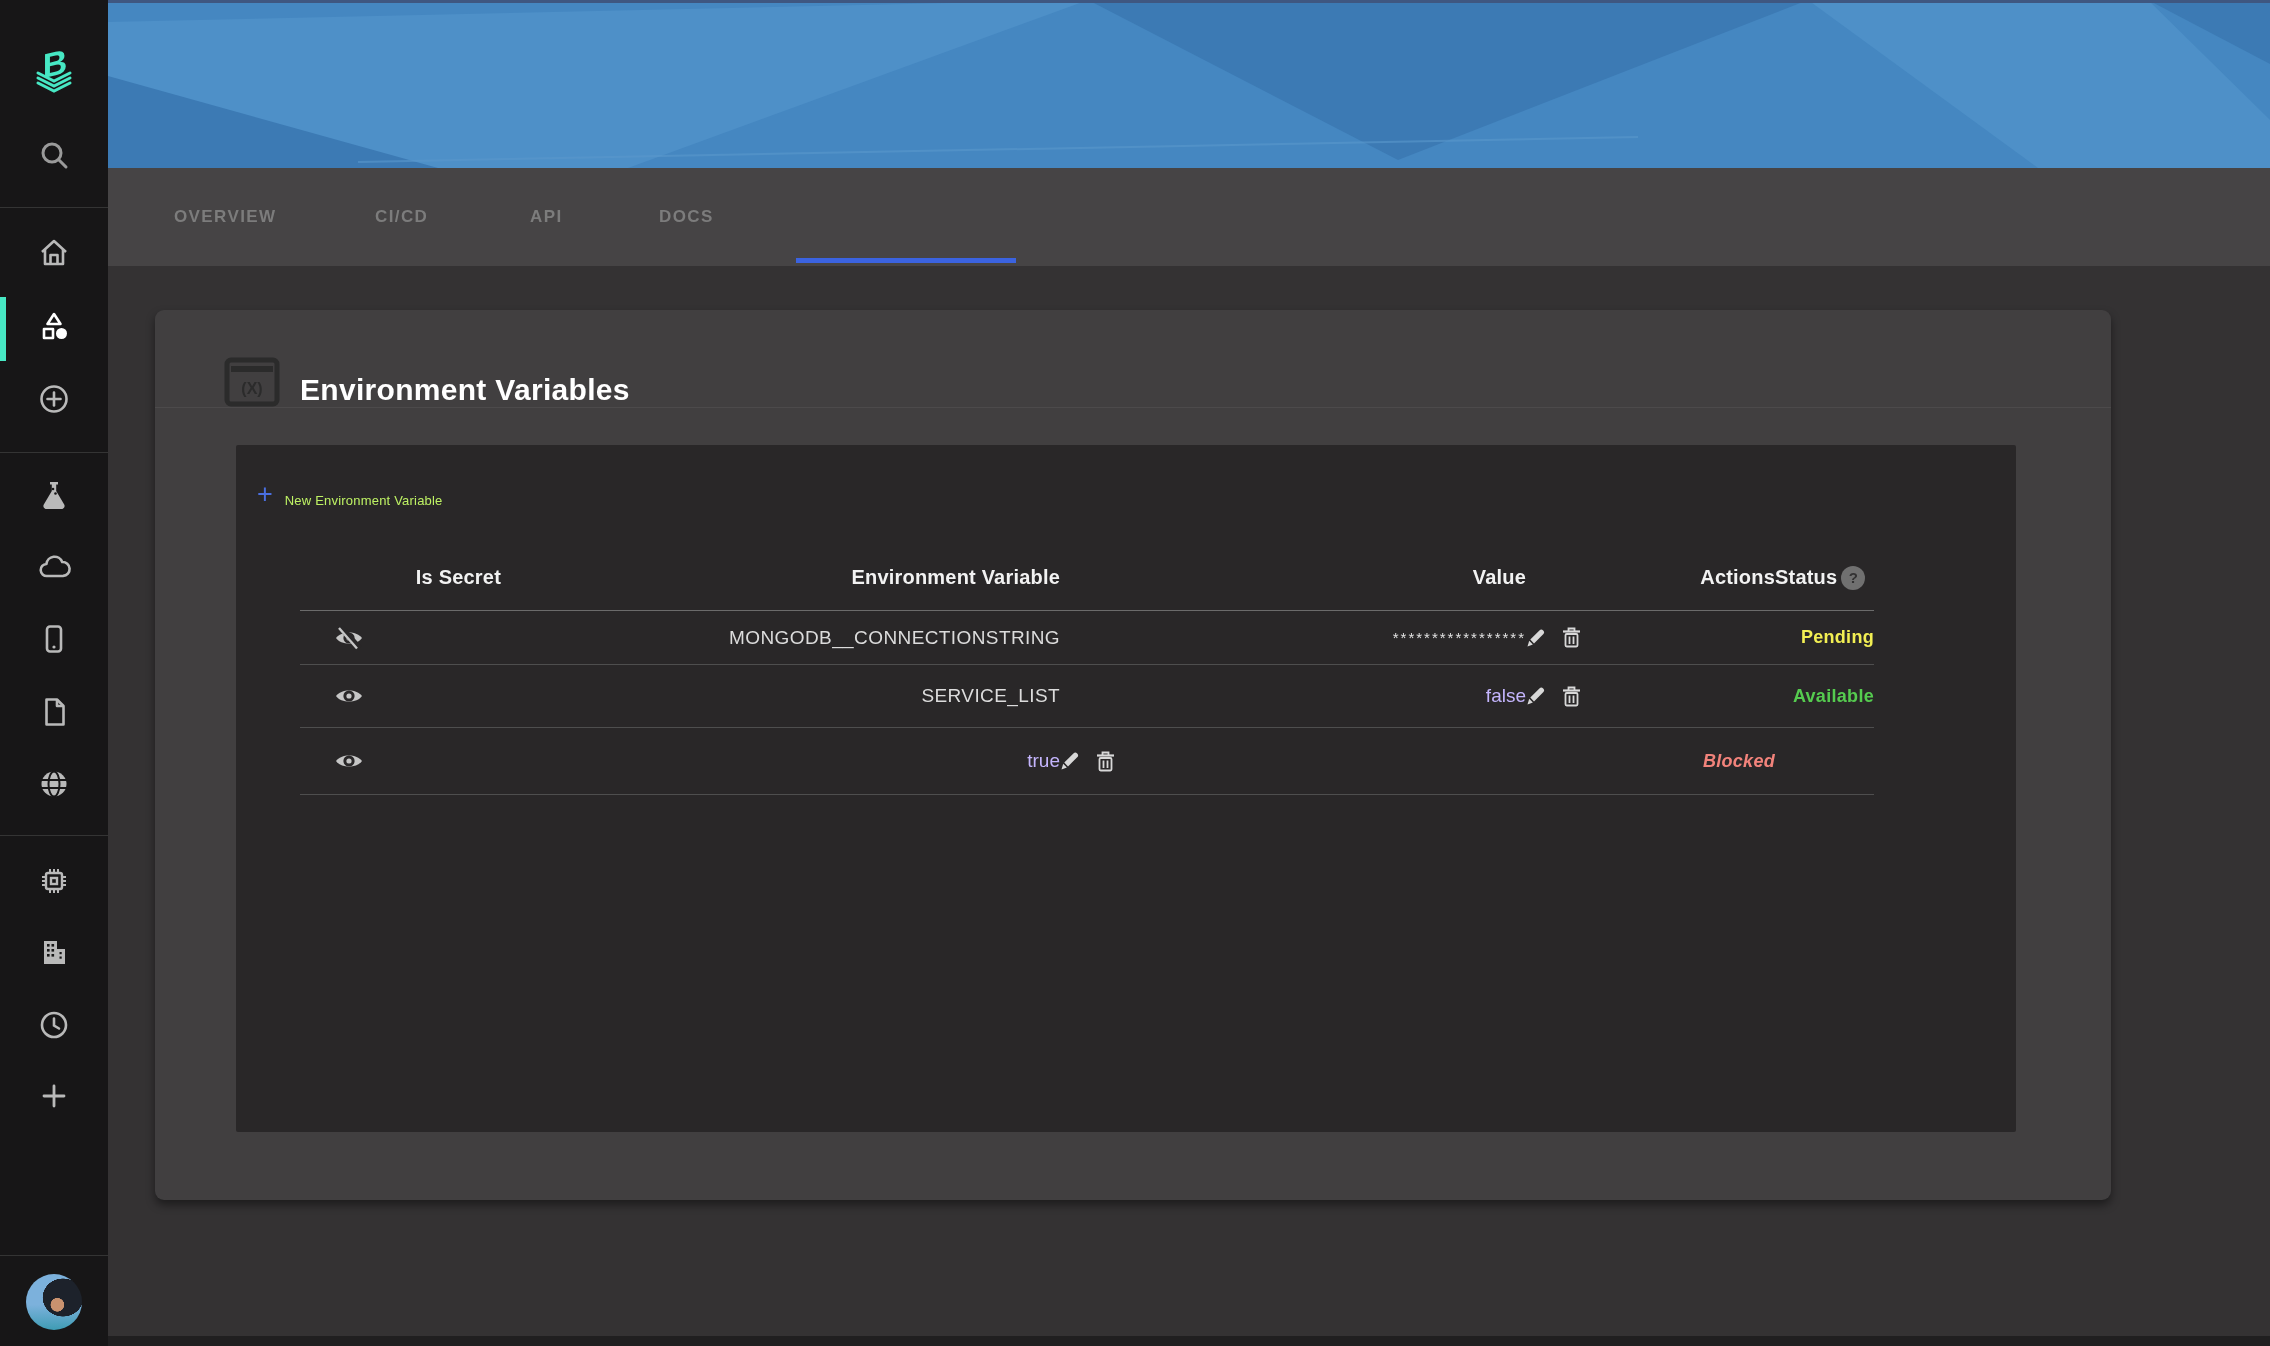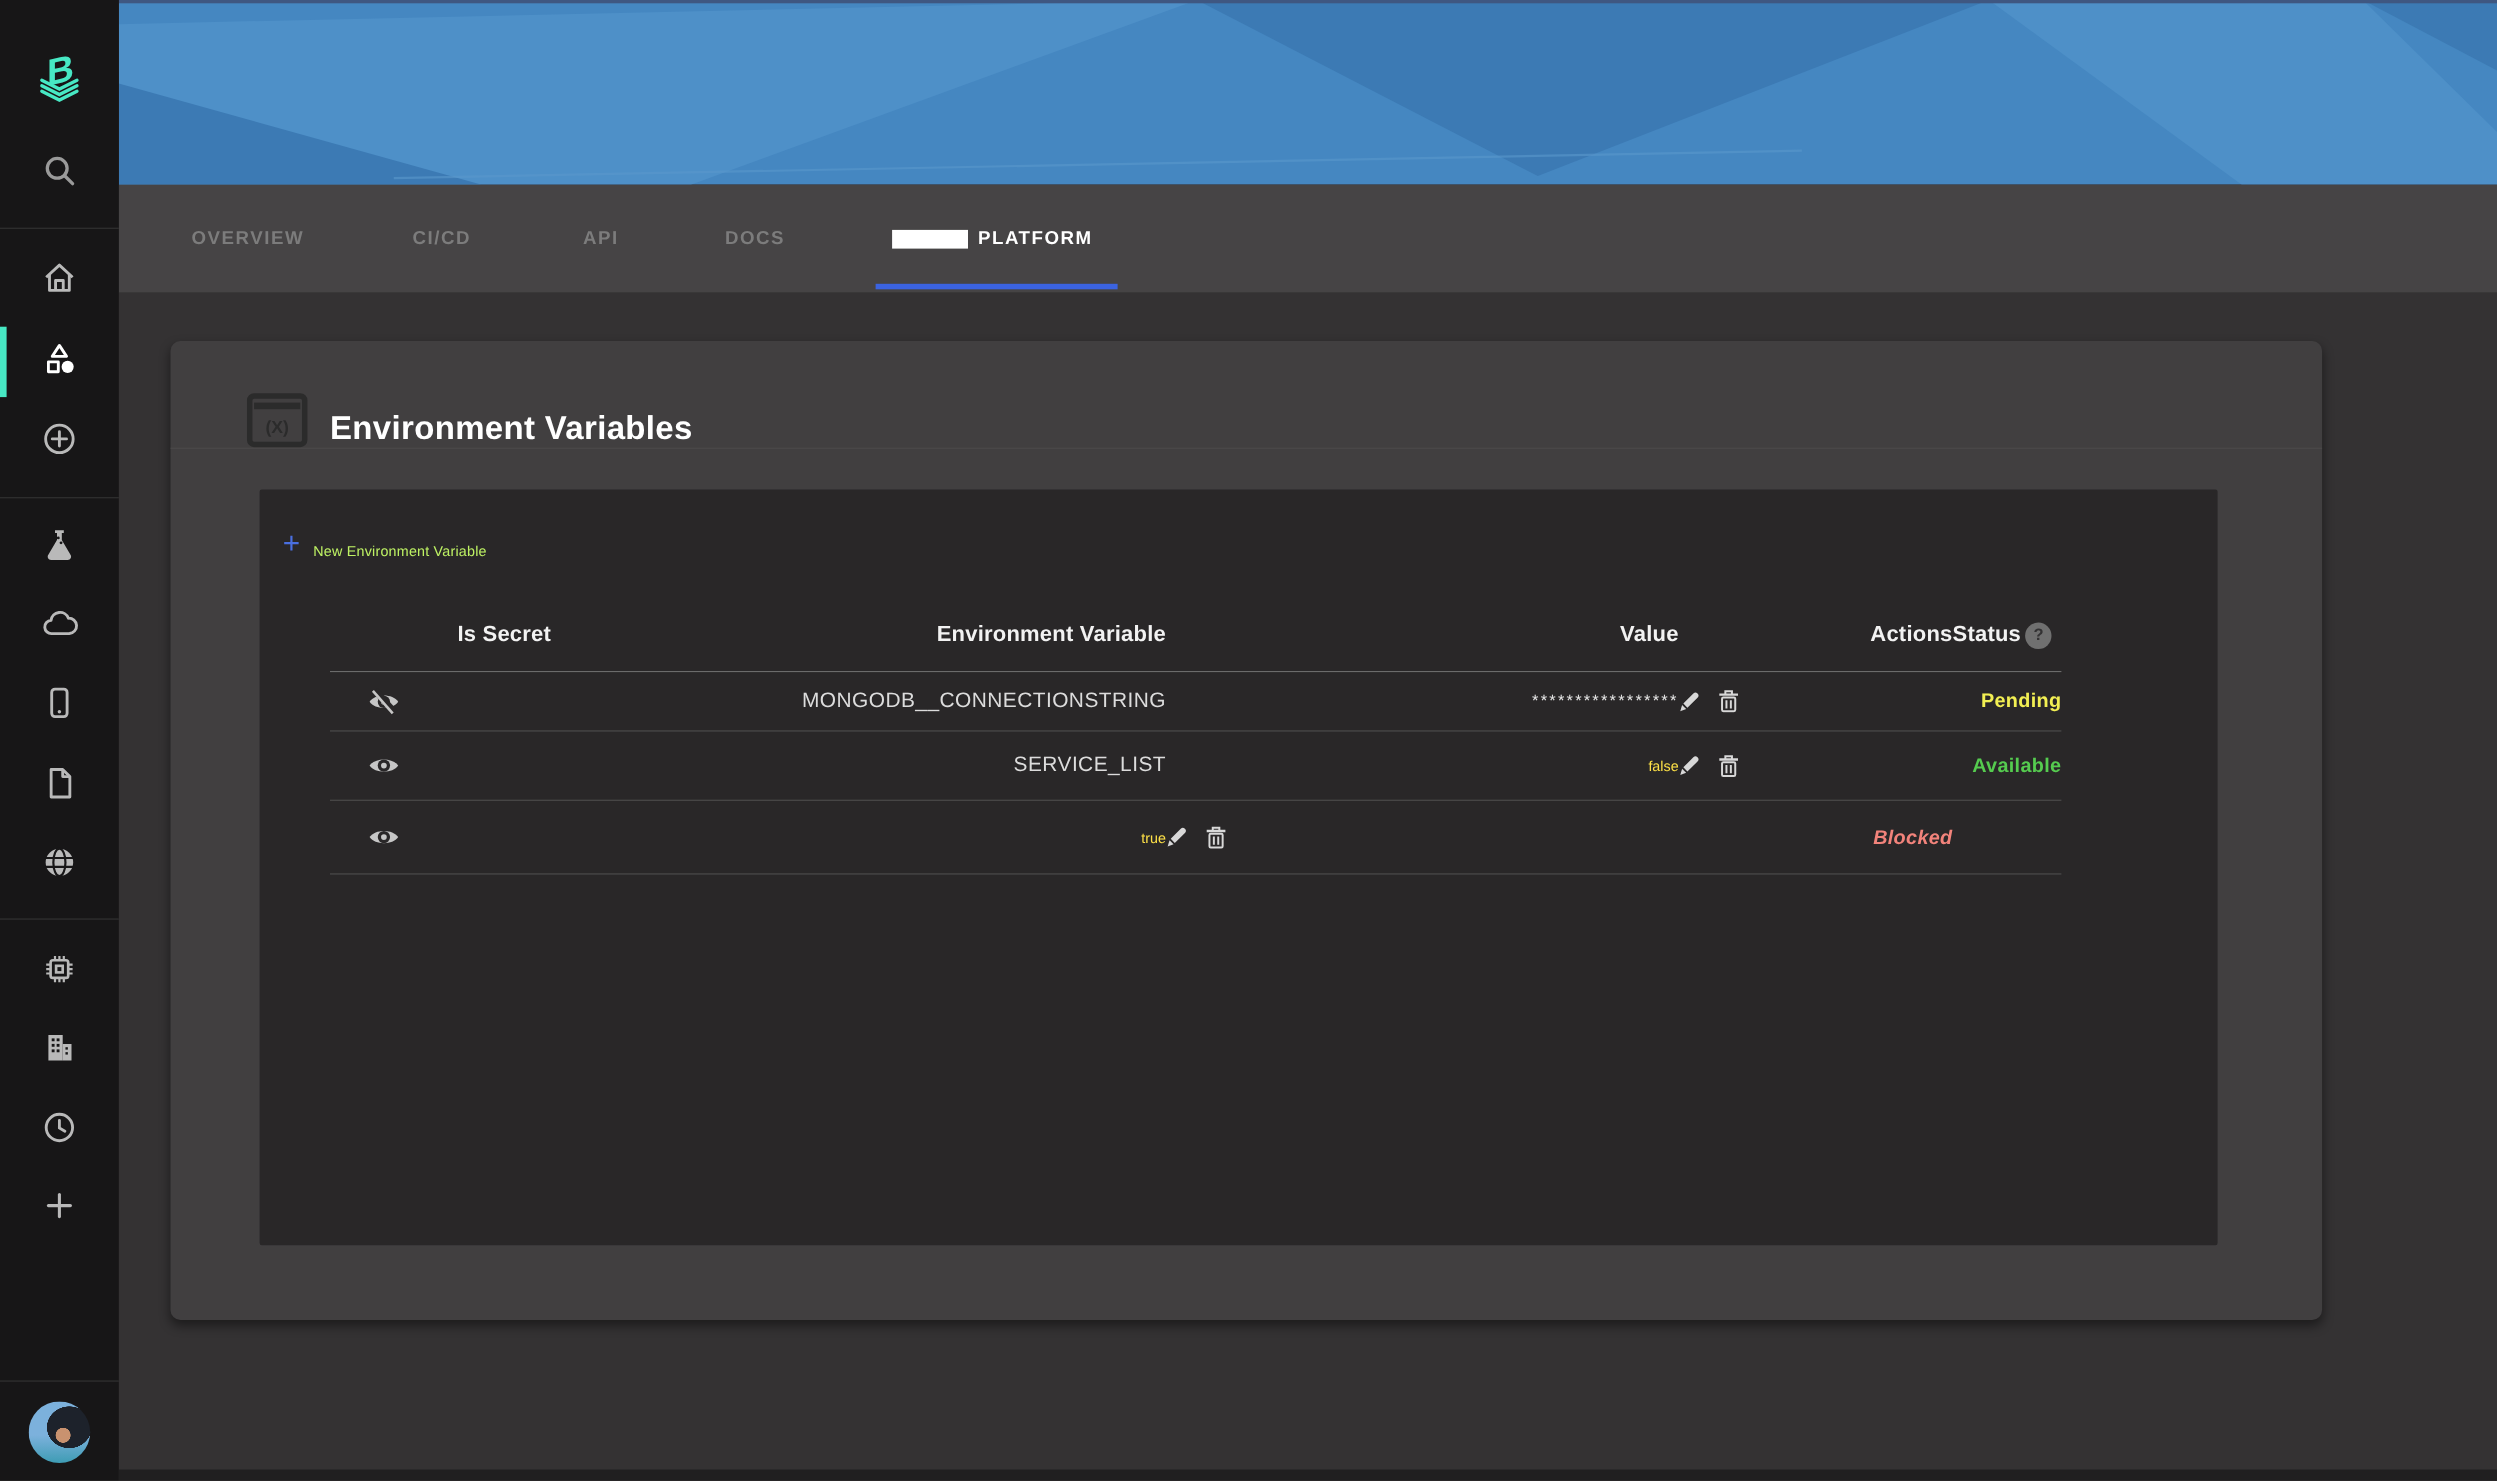--- a/index.html
+++ b/index.html
@@ -46,21 +46,21 @@
   .new-var .lbl{margin-left:12px;color:#bef264;font-size:13px;letter-spacing:0.2px;margin-top:12px;}
   
   .table{position:absolute;left:64px;top:100px;width:1574px;}
   .t-row{display:grid;grid-template-columns:201px 559px 466px 249px 1fr;align-items:center;text-align:right;}
   .t-head{height:65px;border-bottom:1px solid #6b6b6b;}
   .t-head .th{font-size:20px;font-weight:700;color:#f2f2f2;letter-spacing:0.2px;}
   .t-data{border-bottom:1px solid #4e4e4e;}
   .row-0{height:53px;} .row-1{height:62px;} .row-2{height:66px;}
   .cell-secret{padding-left:34px;display:flex;align-items:center;}
   .cell-name{font-size:19px;color:#dcdcdc;letter-spacing:0.4px;}
-  .cell-value{font-size:13px;color:#fde047;}
+  .cell-value{font-size:19px;color:#c4b5fd;}
   .cell-value.masked{font-size:15px;letter-spacing:2px;color:#e2e2e2;}
   .cell-actions{display:flex;align-items:center;gap:16px;}
   .icon-btn{display:flex;align-items:center;cursor:pointer;}
   .cell-status{font-size:18px;font-weight:700;letter-spacing:0.3px;}
   .th-status{display:flex;align-items:center;gap:4px;}
   .help-badge{width:24px;height:24px;border-radius:50%;background:#707070;color:#333233;
               font-size:15px;font-weight:700;display:flex;align-items:center;justify-content:center;cursor:pointer;}
 </style>
 </head>
 <body>
@@ -259,24 +259,20 @@
     </div>
   <div class="tab" style="left:267px;">
       <span>CI/CD</span>
     </div>
   <div class="tab" style="left:422px;">
       <span>API</span>
     </div>
   <div class="tab" style="left:551px;">
       <span>DOCS</span>
     </div>
-  <div class="tab active" style="left:703px;">
-    <span class="logo-block"></span>
-    <span>PLATFORM</span>
-  </div>
   <div class="tab-underline"></div>
 </div>
 
 <div class="content">
   <div class="card">
 
     <div class="card-header">
       <span class="card-icon">
         <svg width="56" height="50" viewBox="0 0 56 50">
           <rect x="3" y="3" width="50" height="44" rx="4" fill="none" stroke="#2b2b2b" stroke-width="5"></rect>

